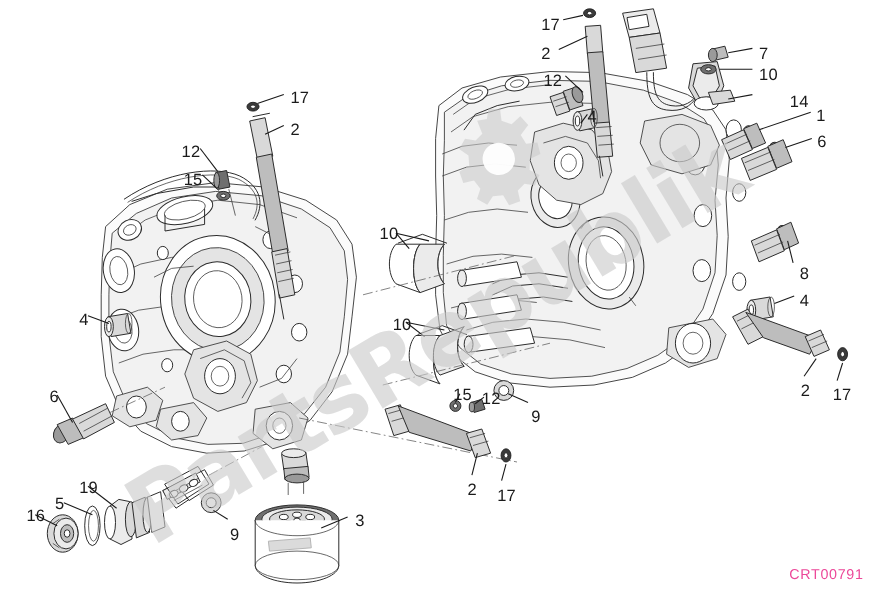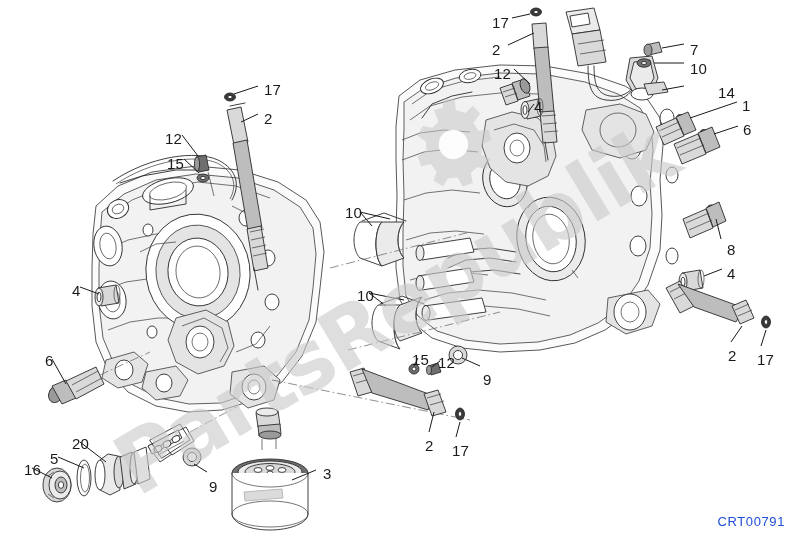--- a/index.html
+++ b/index.html
@@ -34,21 +34,21 @@
     text-align:center;
   }
   
   .diagram-code{
     position:absolute;
     right:14px;
     bottom:10px;
     font-family:"Liberation Sans", sans-serif;
     font-size:13px;
     letter-spacing:0.6px;
-    color:#1d4ed8;
+    color:#ec4899;
     white-space:nowrap;
   }
   
   #watermark{
     position:absolute;
     left:0;top:0;
     width:799px;height:539px;
     pointer-events:none;
   }
   .wm-text{
@@ -518,21 +518,21 @@
       <div class="callout" style="left: 357px; top: 288px;">10</div>
       <div class="callout" style="left: 72px; top: 283px;">4</div>
       <div class="callout" style="left: 45px; top: 353px;">6</div>
       <div class="callout" style="left: 412px; top: 352px;">15</div>
       <div class="callout" style="left: 438px; top: 355px;">12</div>
       <div class="callout" style="left: 483px; top: 372px;">9</div>
       <div class="callout" style="left: 425px; top: 438px;">2</div>
       <div class="callout" style="left: 452px; top: 443px;">17</div>
       <div class="callout" style="left: 728px; top: 348px;">2</div>
       <div class="callout" style="left: 757px; top: 352px;">17</div>
-      <div class="callout" style="left: 72px; top: 436px;">20</div>
+      <div class="callout" style="left: 72px; top: 436px;">19</div>
       <div class="callout" style="left: 50px; top: 451px;">5</div>
       <div class="callout" style="left: 24px; top: 462px;">16</div>
       <div class="callout" style="left: 209px; top: 479px;">9</div>
       <div class="callout" style="left: 323px; top: 466px;">3</div>
     </div>
 
   <div class="diagram-code">CRT00791</div>
 
 </div>
 

